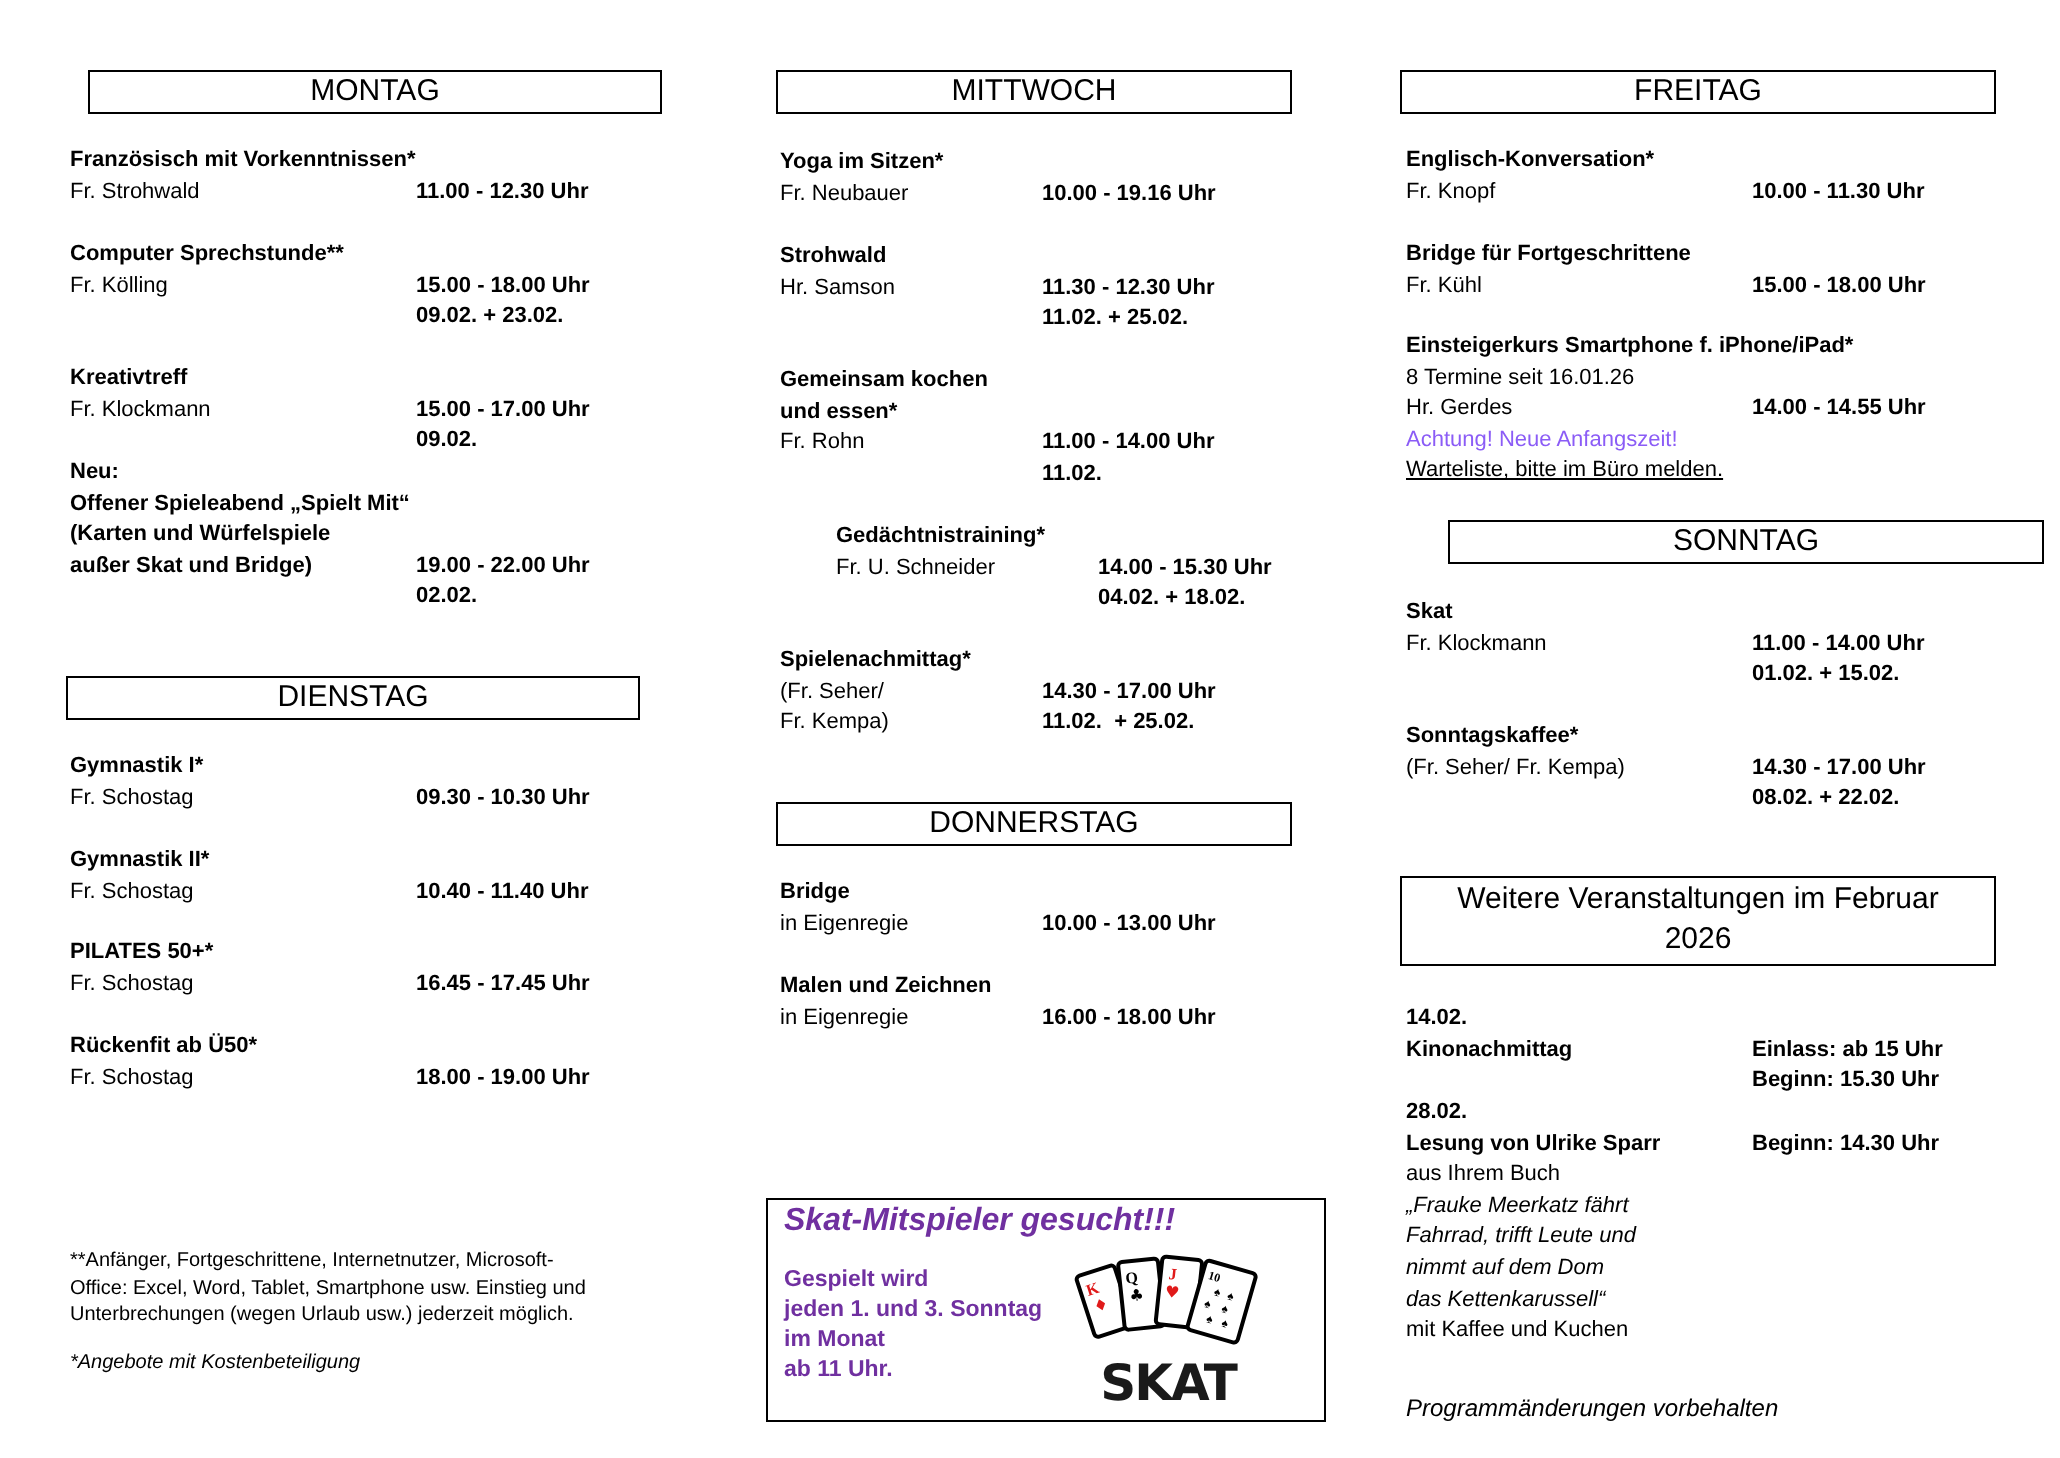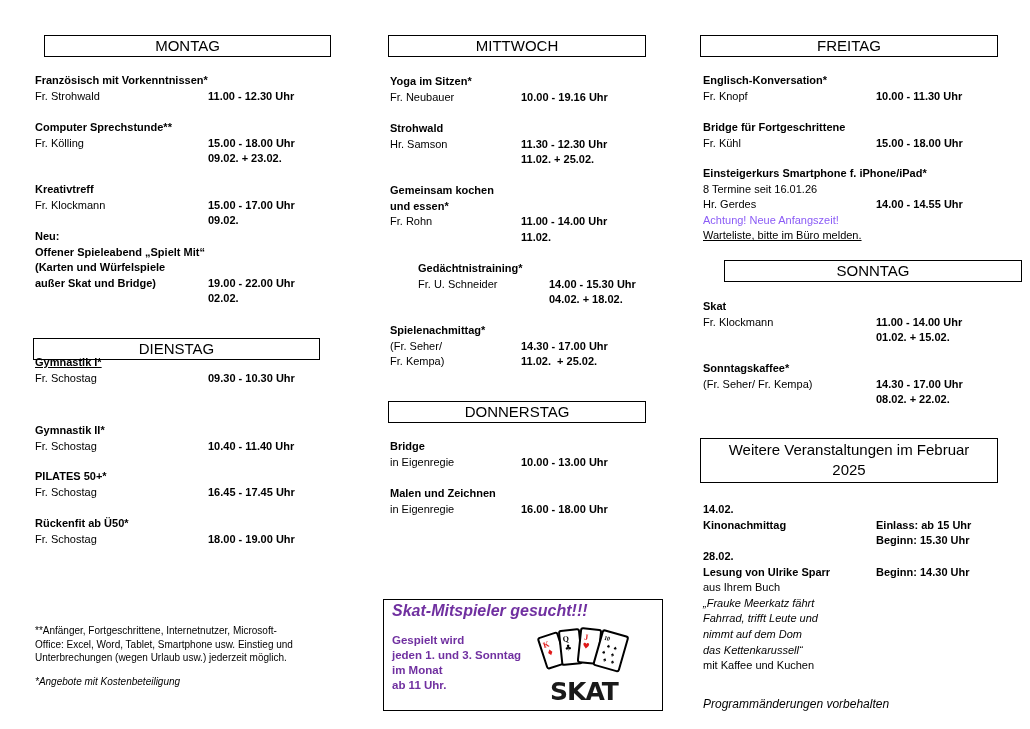--- a/index.html
+++ b/index.html
@@ -67,21 +67,21 @@
       <span class="l" style="font-weight:bold">außer Skat und Bridge)</span>
       <span class="r" style="left:173px">19.00 - 22.00 Uhr</span>
     </div>
   <div class="row">
       <span class="r" style="left:173px">02.02.</span>
     </div>
 </div>
 
 <div class="hdr" style="left:33px; top:338px; width:285px;">DIENSTAG</div>
 
-<div class="ev" style="left:35px; top:355px; width:290px;text-decoration:underline;">
+<div class="ev" style="left:35px; top:376px; width:290px;">
   <div class="t">Gymnastik I*</div>
   <div class="row">
       <span class="l">Fr. Schostag</span>
       <span class="r" style="left:173px">09.30 - 10.30 Uhr</span>
     </div>
 </div>
 <div class="ev" style="left:35px; top:423px; width:290px;">
   <div class="t">Gymnastik II*</div>
   <div class="row">
       <span class="l">Fr. Schostag</span>
@@ -262,21 +262,21 @@
       <span class="l">(Fr. Seher/ Fr. Kempa)</span>
       <span class="r" style="left:173px">14.30 - 17.00 Uhr</span>
     </div>
   <div class="row">
       <span class="r" style="left:173px">08.02. + 22.02.</span>
     </div>
 </div>
 
 <div class="hdr" style="left:700px; top:438px; width:296px; height:42px; line-height:20px; padding-top:1px;">
   <div>Weitere Veranstaltungen im Februar</div>
-  <div>2025</div>
+  <div>2026</div>
 </div>
 
 <div class="ev" style="left:703px; top:502px; width:300px;">
   <div class="t">14.02.</div>
   <div class="row">
       <span class="l" style="font-weight:bold">Kinonachmittag</span>
       <span class="r" style="left:173px">Einlass: ab 15 Uhr</span>
     </div>
   <div class="row">
       <span class="r" style="left:173px">Beginn: 15.30 Uhr</span>

